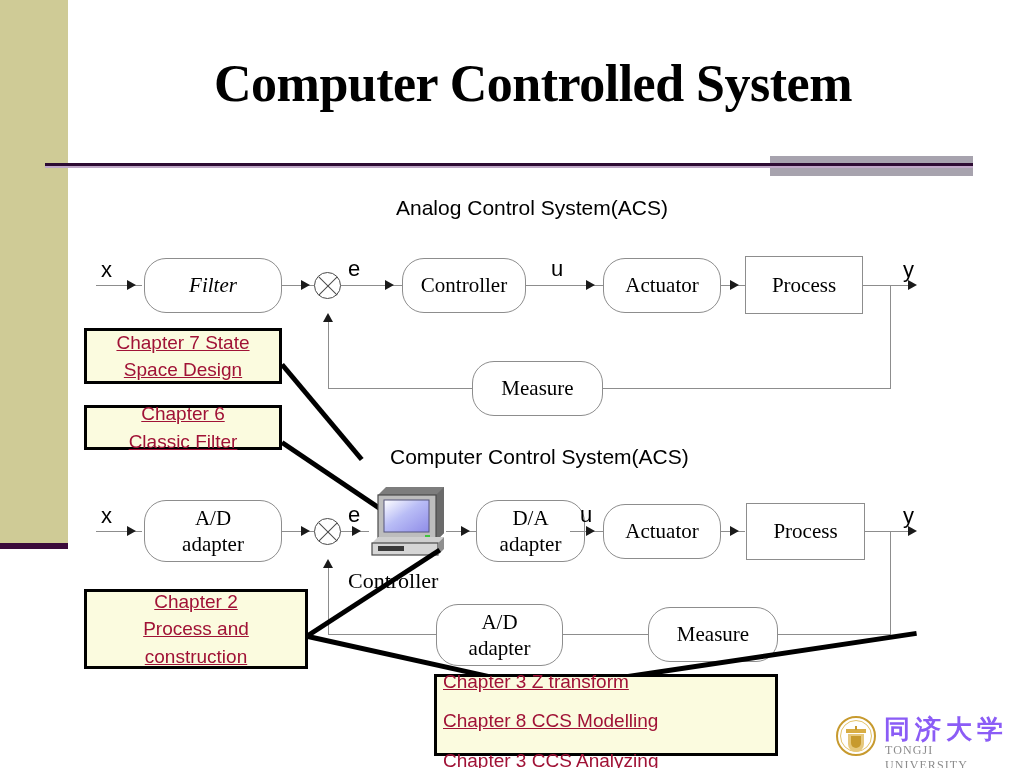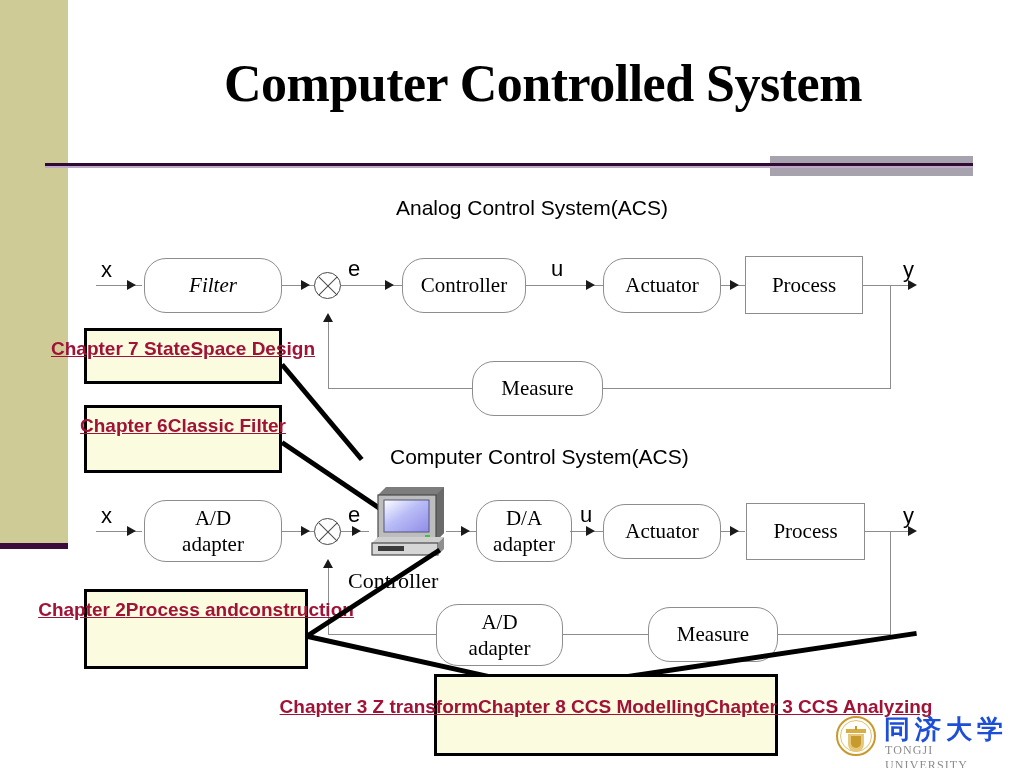--- a/index.html
+++ b/index.html
@@ -18,21 +18,21 @@
     position:absolute;left:0;top:0;width:68px;height:543px;
     background:#cfcb96;
   }
   .left-band-foot{
     position:absolute;left:0;top:543px;width:68px;height:6px;
     background:#3b0b3b;
   }
 
   
   .title{
-    position:absolute;left:78px;top:55px;width:930px;
+    position:absolute;left:68px;top:55px;width:930px;
     text-align:center;
     font-family:"Liberation Serif", serif;
     font-weight:bold;
     font-size:52px;
     letter-spacing:-0.5px;
     color:#000;
     line-height:1.1;
   }
 
   
@@ -116,35 +116,34 @@
     font-size:22px;color:#000;
   }
 
   
   .callout{
     position:absolute;
     background:#fbfbdf;
     border:3px solid #000;
     box-sizing:border-box;
     display:flex;
-    flex-direction:row;
+    flex-direction:column;
     justify-content:center;
     text-align:center;
     padding:4px 6px;
-    font-weight:bold;
   }
   .callout span{
     font-family:"Liberation Sans", sans-serif;
     font-size:19px;
     color:#a01236;
     text-decoration:underline;
     line-height:1.43;
     white-space:nowrap;
   }
-  .callout.left-align span{text-align:center;margin-top:12px;}
+  .callout.left-align span{text-align:left;margin-top:12px;}
 
   
   .leader{
     position:absolute;
     background:#000;
     transform-origin:0 50%;
     height:5px;
   }
 
   
@@ -153,21 +152,21 @@
     position:absolute;left:348px;top:568px;
     font-family:"Liberation Serif", serif;font-size:22px;color:#000;
   }
 
   
   .logo{position:absolute;left:836px;top:714px;width:180px;height:46px;}
   .logo-mark{position:absolute;left:0;top:2px;width:40px;height:40px;}
   .logo-cn{
     position:absolute;left:48px;top:-2px;
     font-family:"DejaVu Sans", sans-serif;
-    font-size:26px;color:#1d4ed8;letter-spacing:5px;font-weight:bold;
+    font-size:26px;color:#8b5cf6;letter-spacing:5px;font-weight:bold;
   }
   .logo-en{
     position:absolute;left:49px;top:29px;
     font-family:"Liberation Serif", serif;
     font-size:12px;color:#8c8c8c;letter-spacing:1.1px;
   }
 </style>
 </head>
 <body>
 
@@ -233,21 +232,21 @@
 
   <div class="wire h" style="left:328px;top:388px;width:144px;"></div>
   <div class="wire v" style="left:328px;top:320px;height:68px;"></div>
   <div class="arrow up" style="left:323px;top:313px;"></div>
 
   <div class="callout" style="left:84px;top:328px;width:198px;height:56px;">
     <span>Chapter 7  State</span>
     <span>Space Design</span>
   </div>
 
-  <div class="callout" style="left:84px;top:405px;width:198px;height:68px;">
+  <div class="callout" style="left:84px;top:405px;width:198px;height:45px;">
     <span>Chapter 6</span>
     <span>Classic Filter</span>
   </div>
 
   <div class="leader" style="left:282px;top:362px;width:124px;transform:rotate(50deg);"></div>
   <div class="leader" style="left:282px;top:440px;width:126px;transform:rotate(34deg);"></div>
 
   <div class="section-caption" style="left:390px;top:445px;">Computer Control System(ACS)</div>
 
   <div class="sig" style="left:101px;top:503px;">x</div>
@@ -290,21 +289,21 @@
       <polygon points="72,62 78,56 78,68 72,74" fill="#8f8f8f"></polygon>
     </svg>
   </div>
   <div class="ctrl-label">Controller</div>
 
   <div class="arrow right" style="left:352px;top:526px;"></div>
 
   <div class="wire h" style="left:446px;top:531px;width:30px;"></div>
   <div class="arrow right" style="left:461px;top:526px;"></div>
 
-  <div class="blk round" style="left:476px;top:500px;width:96px;height:62px;">
+  <div class="blk round" style="left:476px;top:500px;width:109px;height:62px;">
     <span>D/A</span>
     <span>adapter</span>
   </div>
 
   <div class="sig" style="left:580px;top:502px;">u</div>
   <div class="wire h" style="left:570px;top:531px;width:34px;"></div>
   <div class="arrow right" style="left:586px;top:526px;"></div>
 
   <div class="blk round" style="left:603px;top:504px;width:118px;height:55px;">
     <span>Actuator</span>

